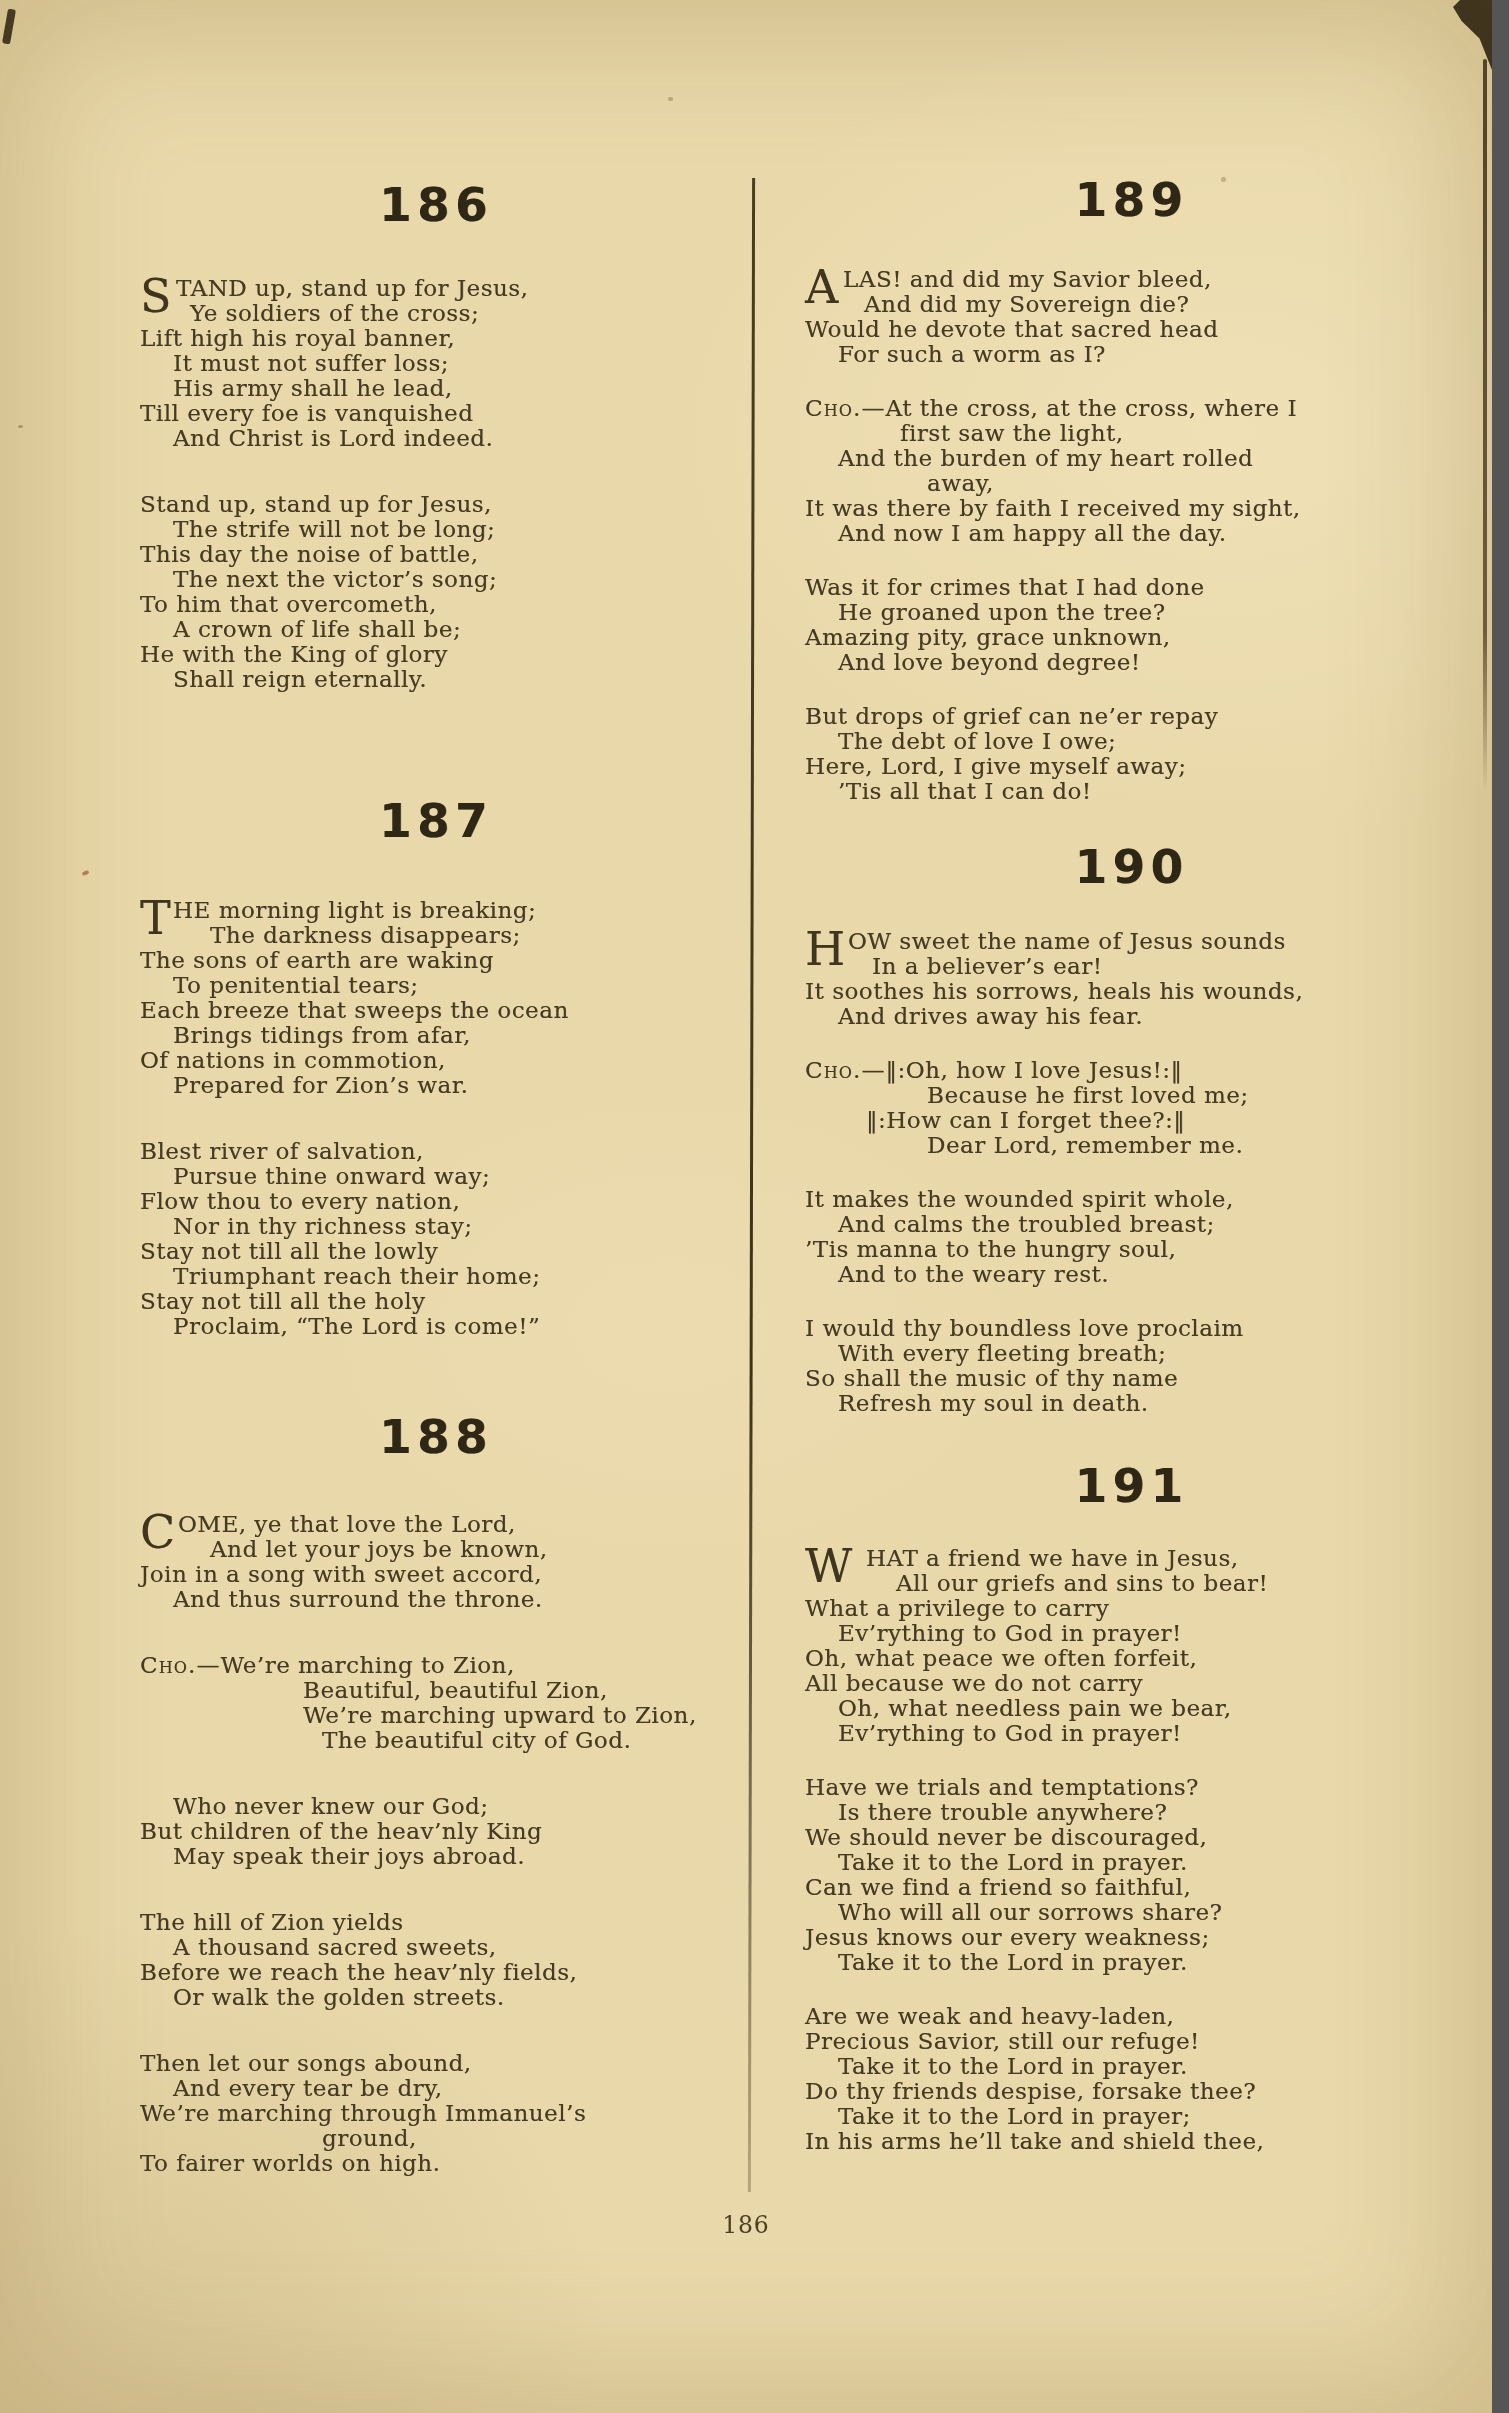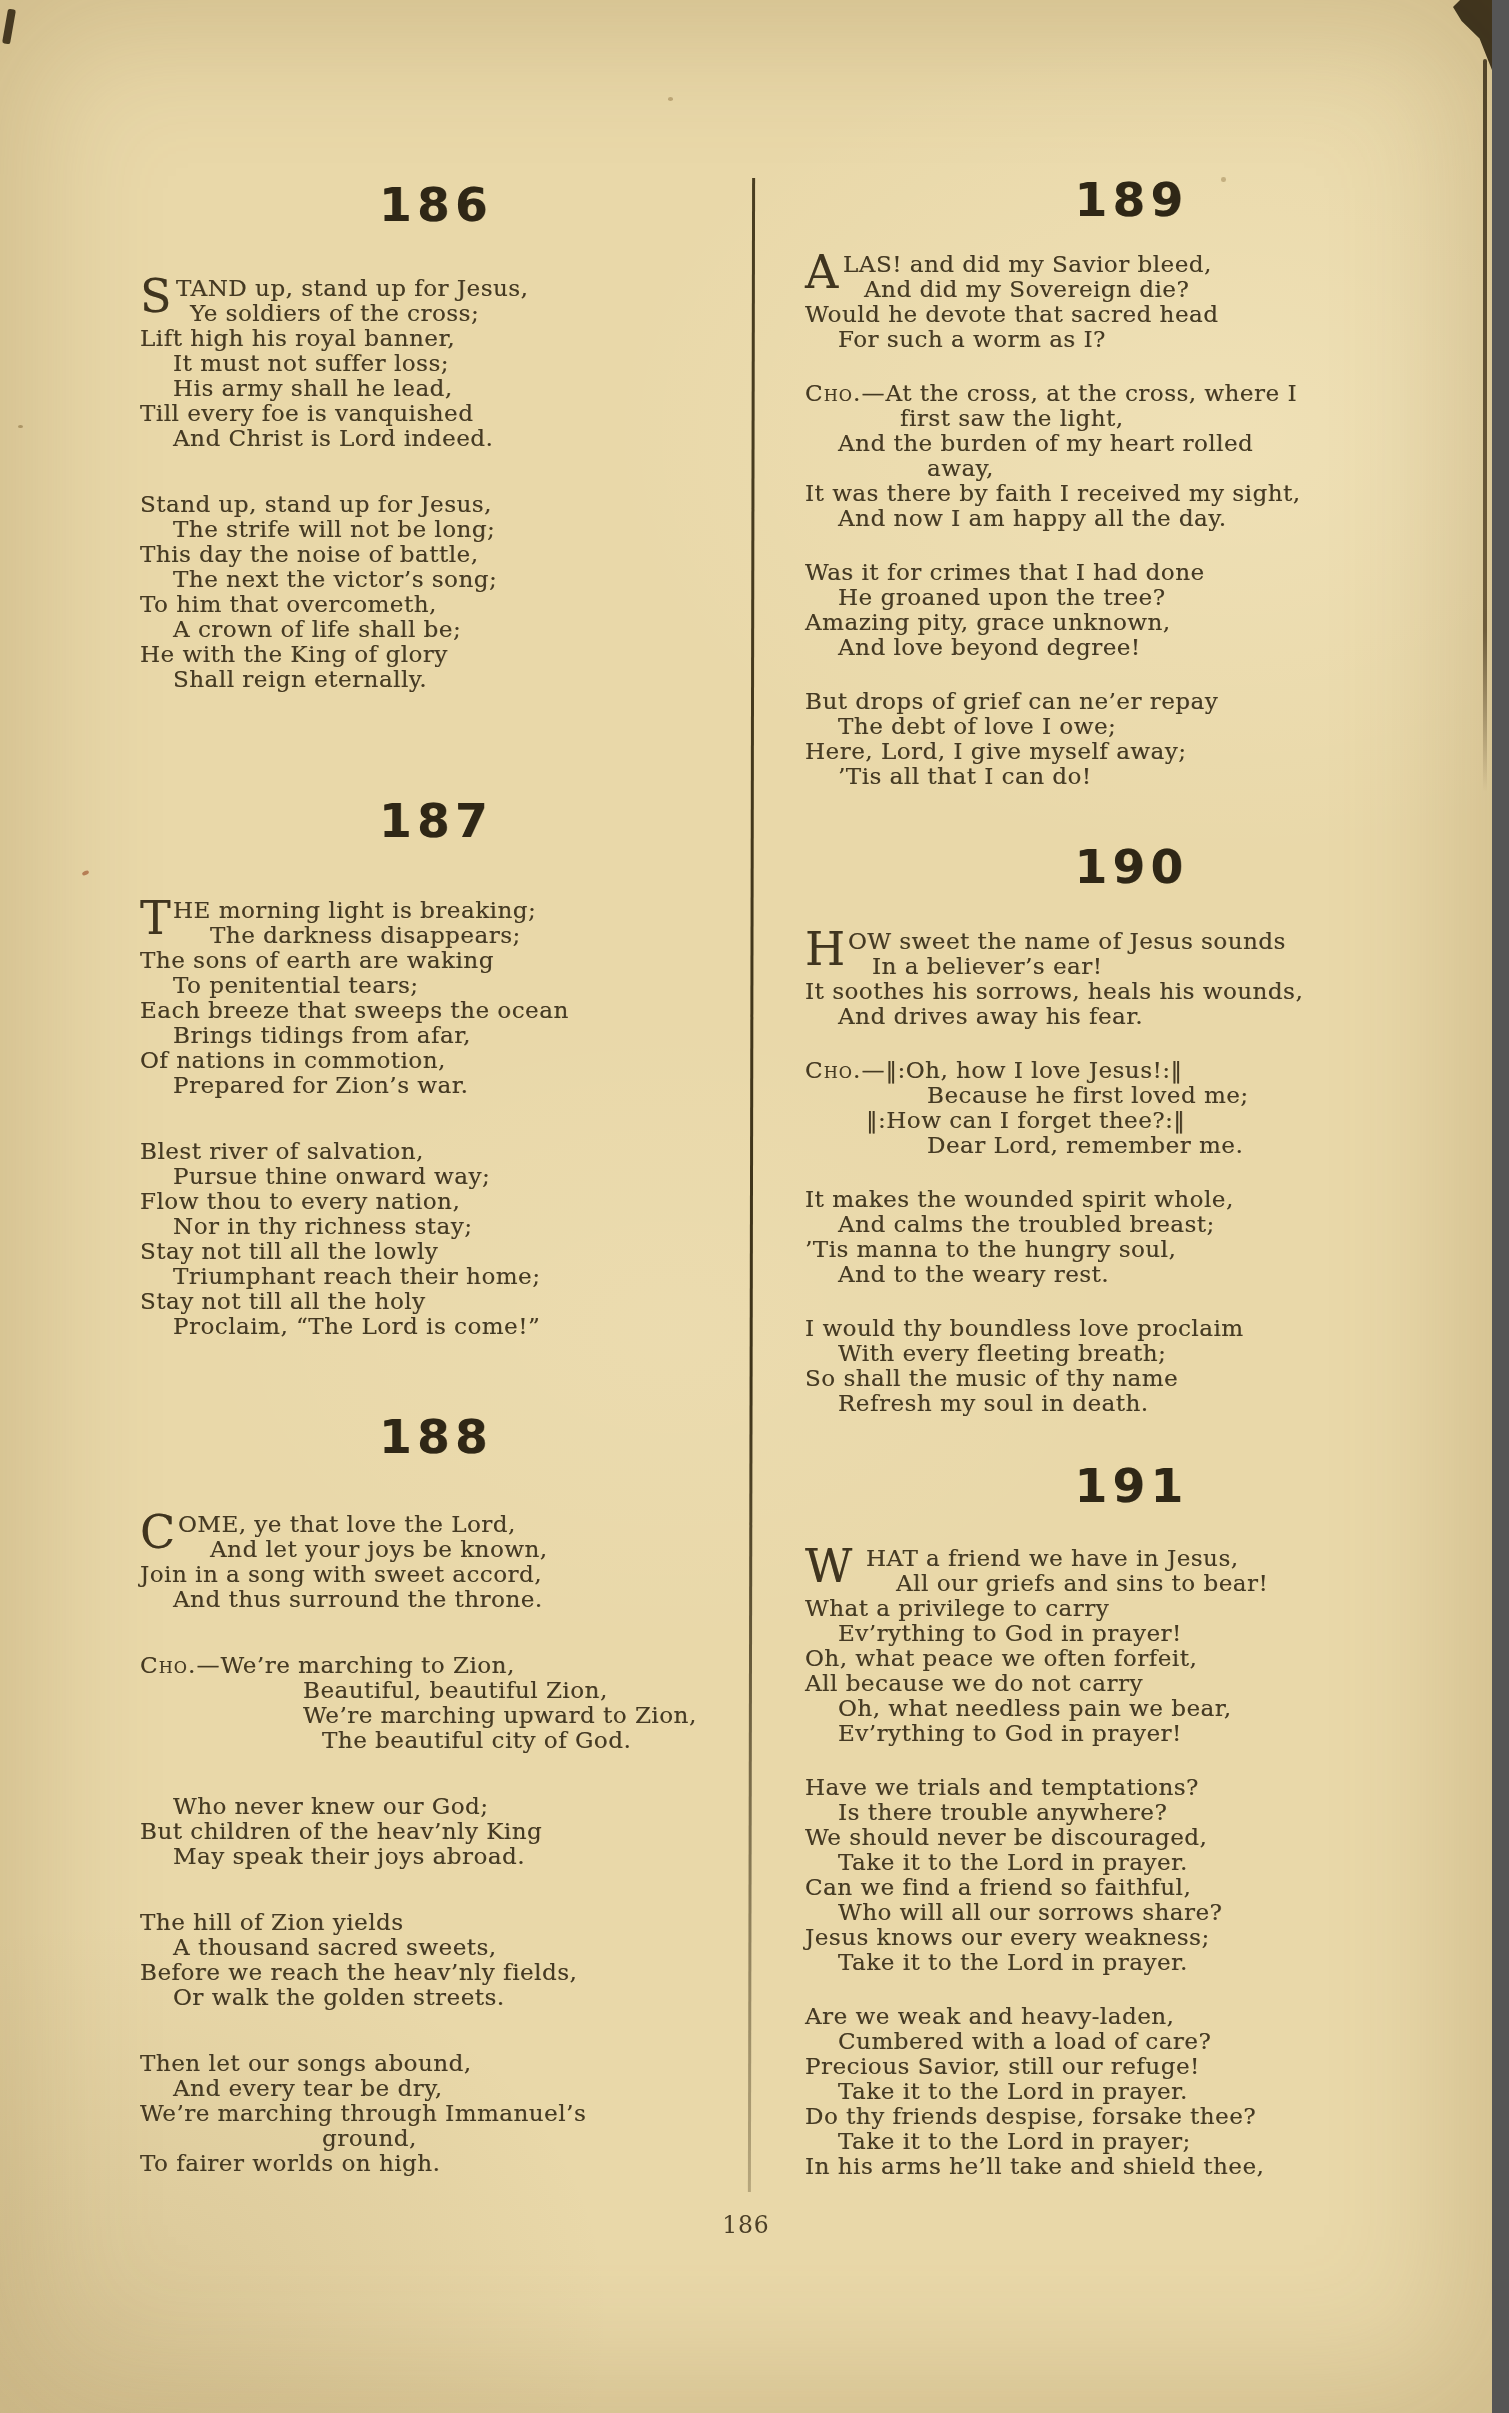--- a/index.html
+++ b/index.html
@@ -161,21 +161,21 @@
           <div class="line ind-0">Then let our songs abound,</div>
           <div class="line ind-1">And every tear be dry,</div>
           <div class="line ind-0">We’re marching through Immanuel’s</div>
           <div class="line ind-6">ground,</div>
           <div class="line ind-0">To fairer worlds on high.</div>
         </div>
       </section>
     </div>
   <div class="column" id="col-right">
       <section class="hymn" style="top: 176px;">
-        <div class="hymn-heading" style="margin-bottom: 29px;">189</div>
+        <div class="hymn-heading" style="margin-bottom: 44px;">189</div>
         <div class="stanza verse">
           <span class="dropcap">A</span>
           <div class="line ind-0" style="padding-left: 38px;">LAS! and did my Savior bleed,</div>
           <div class="line ind-1" style="padding-left: 59px;">And did my Sovereign die?</div>
           <div class="line ind-0">Would he devote that sacred head</div>
           <div class="line ind-1">For such a worm as I?</div>
         </div>
         <div class="stanza chorus">
           <div class="line ind-0"><span class="cho-label">Cho.—</span><span>At the cross, at the cross, where I</span></div>
           <div class="line ind-3">first saw the light,</div>
@@ -243,21 +243,20 @@
           <div class="line ind-1">Is there trouble anywhere?</div>
           <div class="line ind-0">We should never be discouraged,</div>
           <div class="line ind-1">Take it to the Lord in prayer.</div>
           <div class="line ind-0">Can we find a friend so faithful,</div>
           <div class="line ind-1">Who will all our sorrows share?</div>
           <div class="line ind-0">Jesus knows our every weakness;</div>
           <div class="line ind-1">Take it to the Lord in prayer.</div>
         </div>
         <div class="stanza verse">
           <div class="line ind-0">Are we weak and heavy-laden,</div>
-          <div class="line ind-1">Cumbered with a load of care?</div>
           <div class="line ind-0">Precious Savior, still our refuge!</div>
           <div class="line ind-1">Take it to the Lord in prayer.</div>
           <div class="line ind-0">Do thy friends despise, forsake thee?</div>
           <div class="line ind-1">Take it to the Lord in prayer;</div>
           <div class="line ind-0">In his arms he’ll take and shield thee,</div>
         </div>
       </section>
     </div>
 
   <div id="divider"></div>

